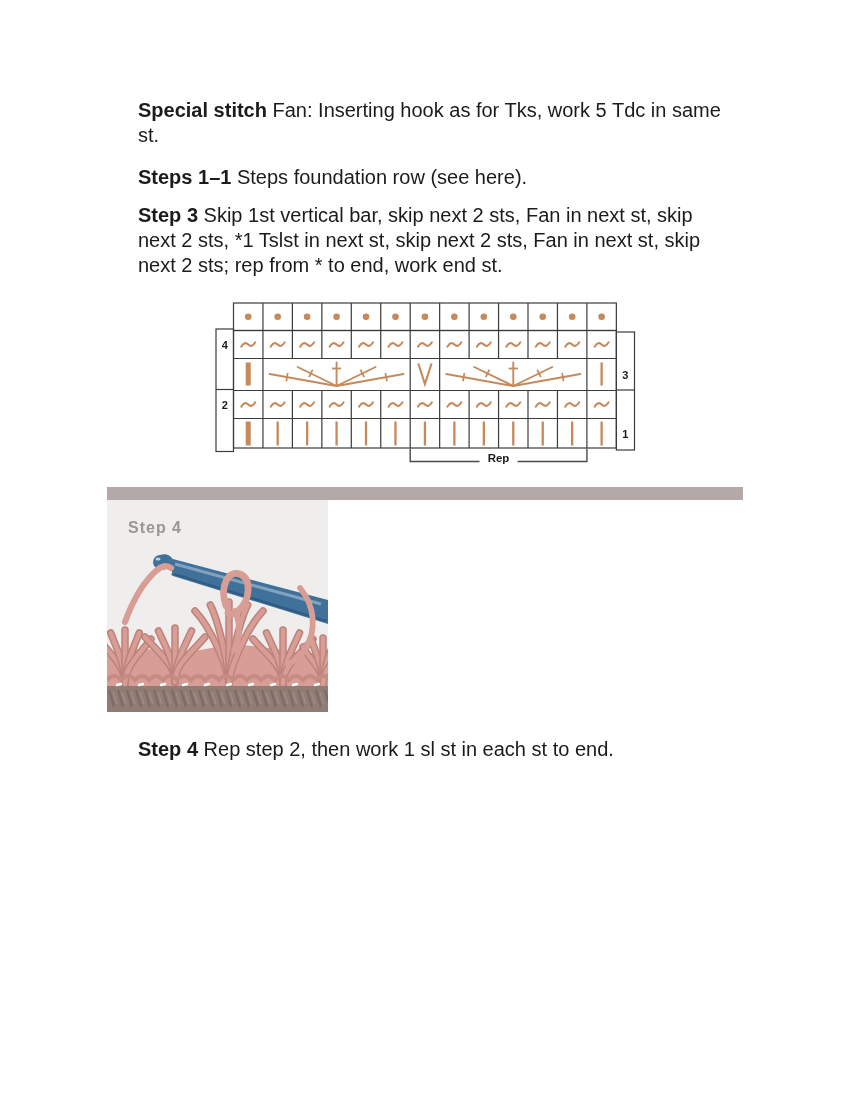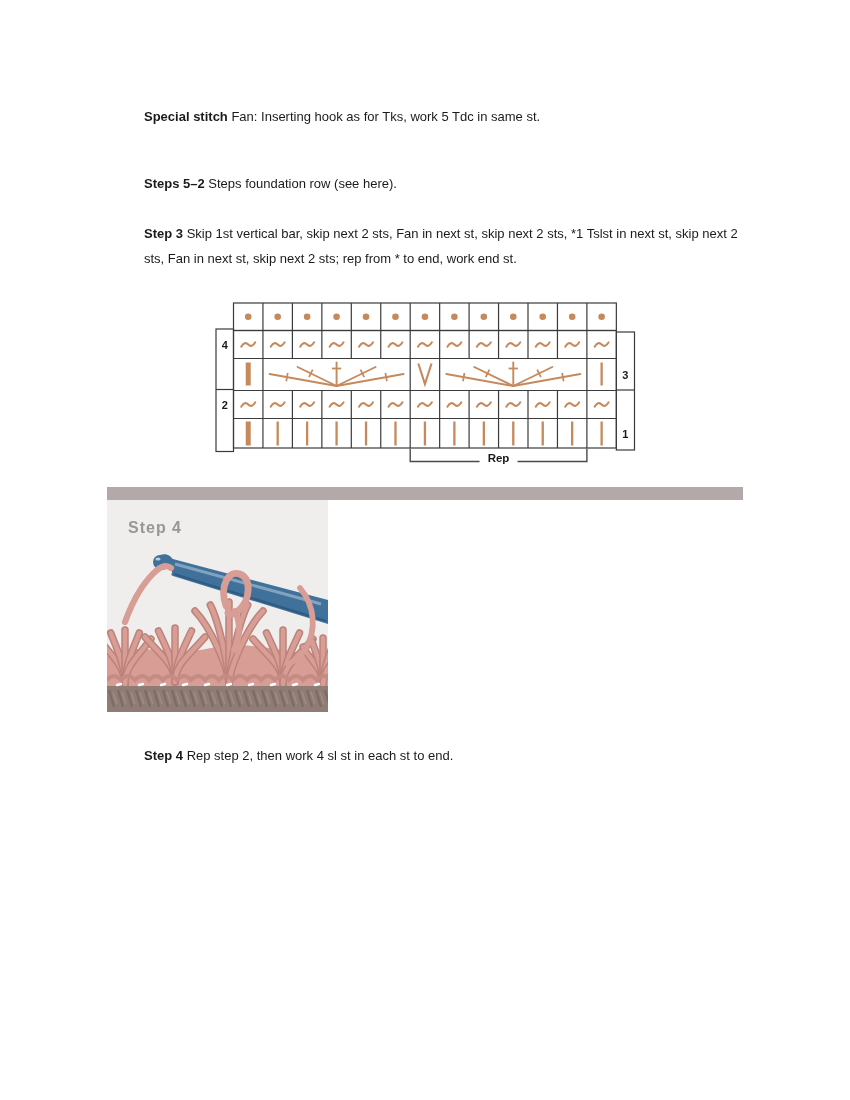--- a/index.html
+++ b/index.html
@@ -1,37 +1,37 @@
 <!DOCTYPE html>
 <html><head>
 <meta charset="utf-8">
 <style>
   html,body{margin:0;padding:0;}
   body{
     width:850px;height:1100px;background:#ffffff;position:relative;
     font-family:"Liberation Sans",sans-serif;color:#1b1b1b;overflow:hidden;
   }
-  .para{position:absolute;left:138px;width:594px;font-size:13px;line-height:25px;margin:6px;}
+  .para{position:absolute;left:138px;width:594px;font-size:20px;line-height:25px;margin:0;}
   .para strong{font-weight:bold;}
-  #p1{top:98px;} #p2{top:165px;} #p3{top:215px;} #p4{top:737px;}
+  #p1{top:98px;} #p2{top:165px;} #p3{top:203px;} #p4{top:737px;}
   #chart-svg{position:absolute;left:214px;top:296px;}
   #divider{position:absolute;left:107px;top:487px;width:636px;height:13px;}
   #photo-svg{position:absolute;left:107px;top:500px;}
   .caption{font-weight:bold;font-size:16px;letter-spacing:1px;}
   .yarn-arm-dark{stroke:var(--yarn-dark);stroke-width:7.5;fill:none;stroke-linecap:round;}
   .yarn-arm{stroke:var(--yarn);stroke-width:4.5;fill:none;stroke-linecap:round;}
   .yarn{stroke:var(--yarn);fill:none;stroke-linecap:round;}
   .hookfill{fill:var(--hook);}
 </style>
 </head>
 <body style="--yarn: #d89d94; --yarn-dark: #bd837b; --photo-bg: #efeeed; --caption: #9a9696; --hook: #3f719a; --hook-dark: #2a5378;">
 
 <p class="para" id="p1"><strong>Special stitch</strong><span> Fan: Inserting hook as for Tks, work 5 Tdc in same st.</span></p>
 
-<p class="para" id="p2"><strong>Steps 5–2</strong><span> Steps foundation row (see here).</span></p>
+<p class="para" id="p2"><strong>Steps 1–1</strong><span> Steps foundation row (see here).</span></p>
 
 <p class="para" id="p3"><strong>Step 3</strong><span> Skip 1st vertical bar, skip next 2 sts, Fan in next st, skip next 2 sts, *1 Tslst in next st, skip next 2 sts, Fan in next st, skip next 2 sts; rep from * to end, work end st.</span></p>
 
 <svg id="chart-svg" width="424" height="172" viewBox="214 296 424 172">
     <g stroke="#3b3b3b" stroke-width="1.2" fill="none">
       <rect x="233.5" y="303" width="382.8499999999999" height="27.5"></rect>
       <line x1="262.95" y1="303" x2="262.95" y2="330.5"></line>
       <line x1="292.4" y1="303" x2="292.4" y2="330.5"></line>
       <line x1="321.85" y1="303" x2="321.85" y2="330.5"></line>
       <line x1="351.3" y1="303" x2="351.3" y2="330.5"></line>
@@ -311,13 +311,13 @@
     <path d="M67,74 L219,121" stroke="var(--hook-dark)" opacity="0.7" stroke-width="2.2" fill="none"></path>
   </g>
   <g id="yarn-over">
     <path class="yarn" stroke-width="6.2" d="M18,122 C26,100 36,82 50,70 C55,66 60,65 64,68"></path>
     <path class="yarn" stroke-width="6.8" d="M119,106 C112,85 122,70 133,74 C145,79 143,100 132,110 C128,114 124,115 121,113"></path>
     <path class="yarn" stroke-width="5.8" d="M128,111 C134,125 133,140 127,150"></path>
     <path class="yarn" stroke-width="5.8" d="M193,88 C208,106 210,130 198,150 C192,158 186,162 181,164"></path>
   </g>
 </svg>
 
-<p class="para" id="p4"><strong>Step 4</strong><span> Rep step 2, then work 4 sl st in each st to end.</span></p>
+<p class="para" id="p4"><strong>Step 4</strong><span> Rep step 2, then work 1 sl st in each st to end.</span></p>
 
 </body></html>

